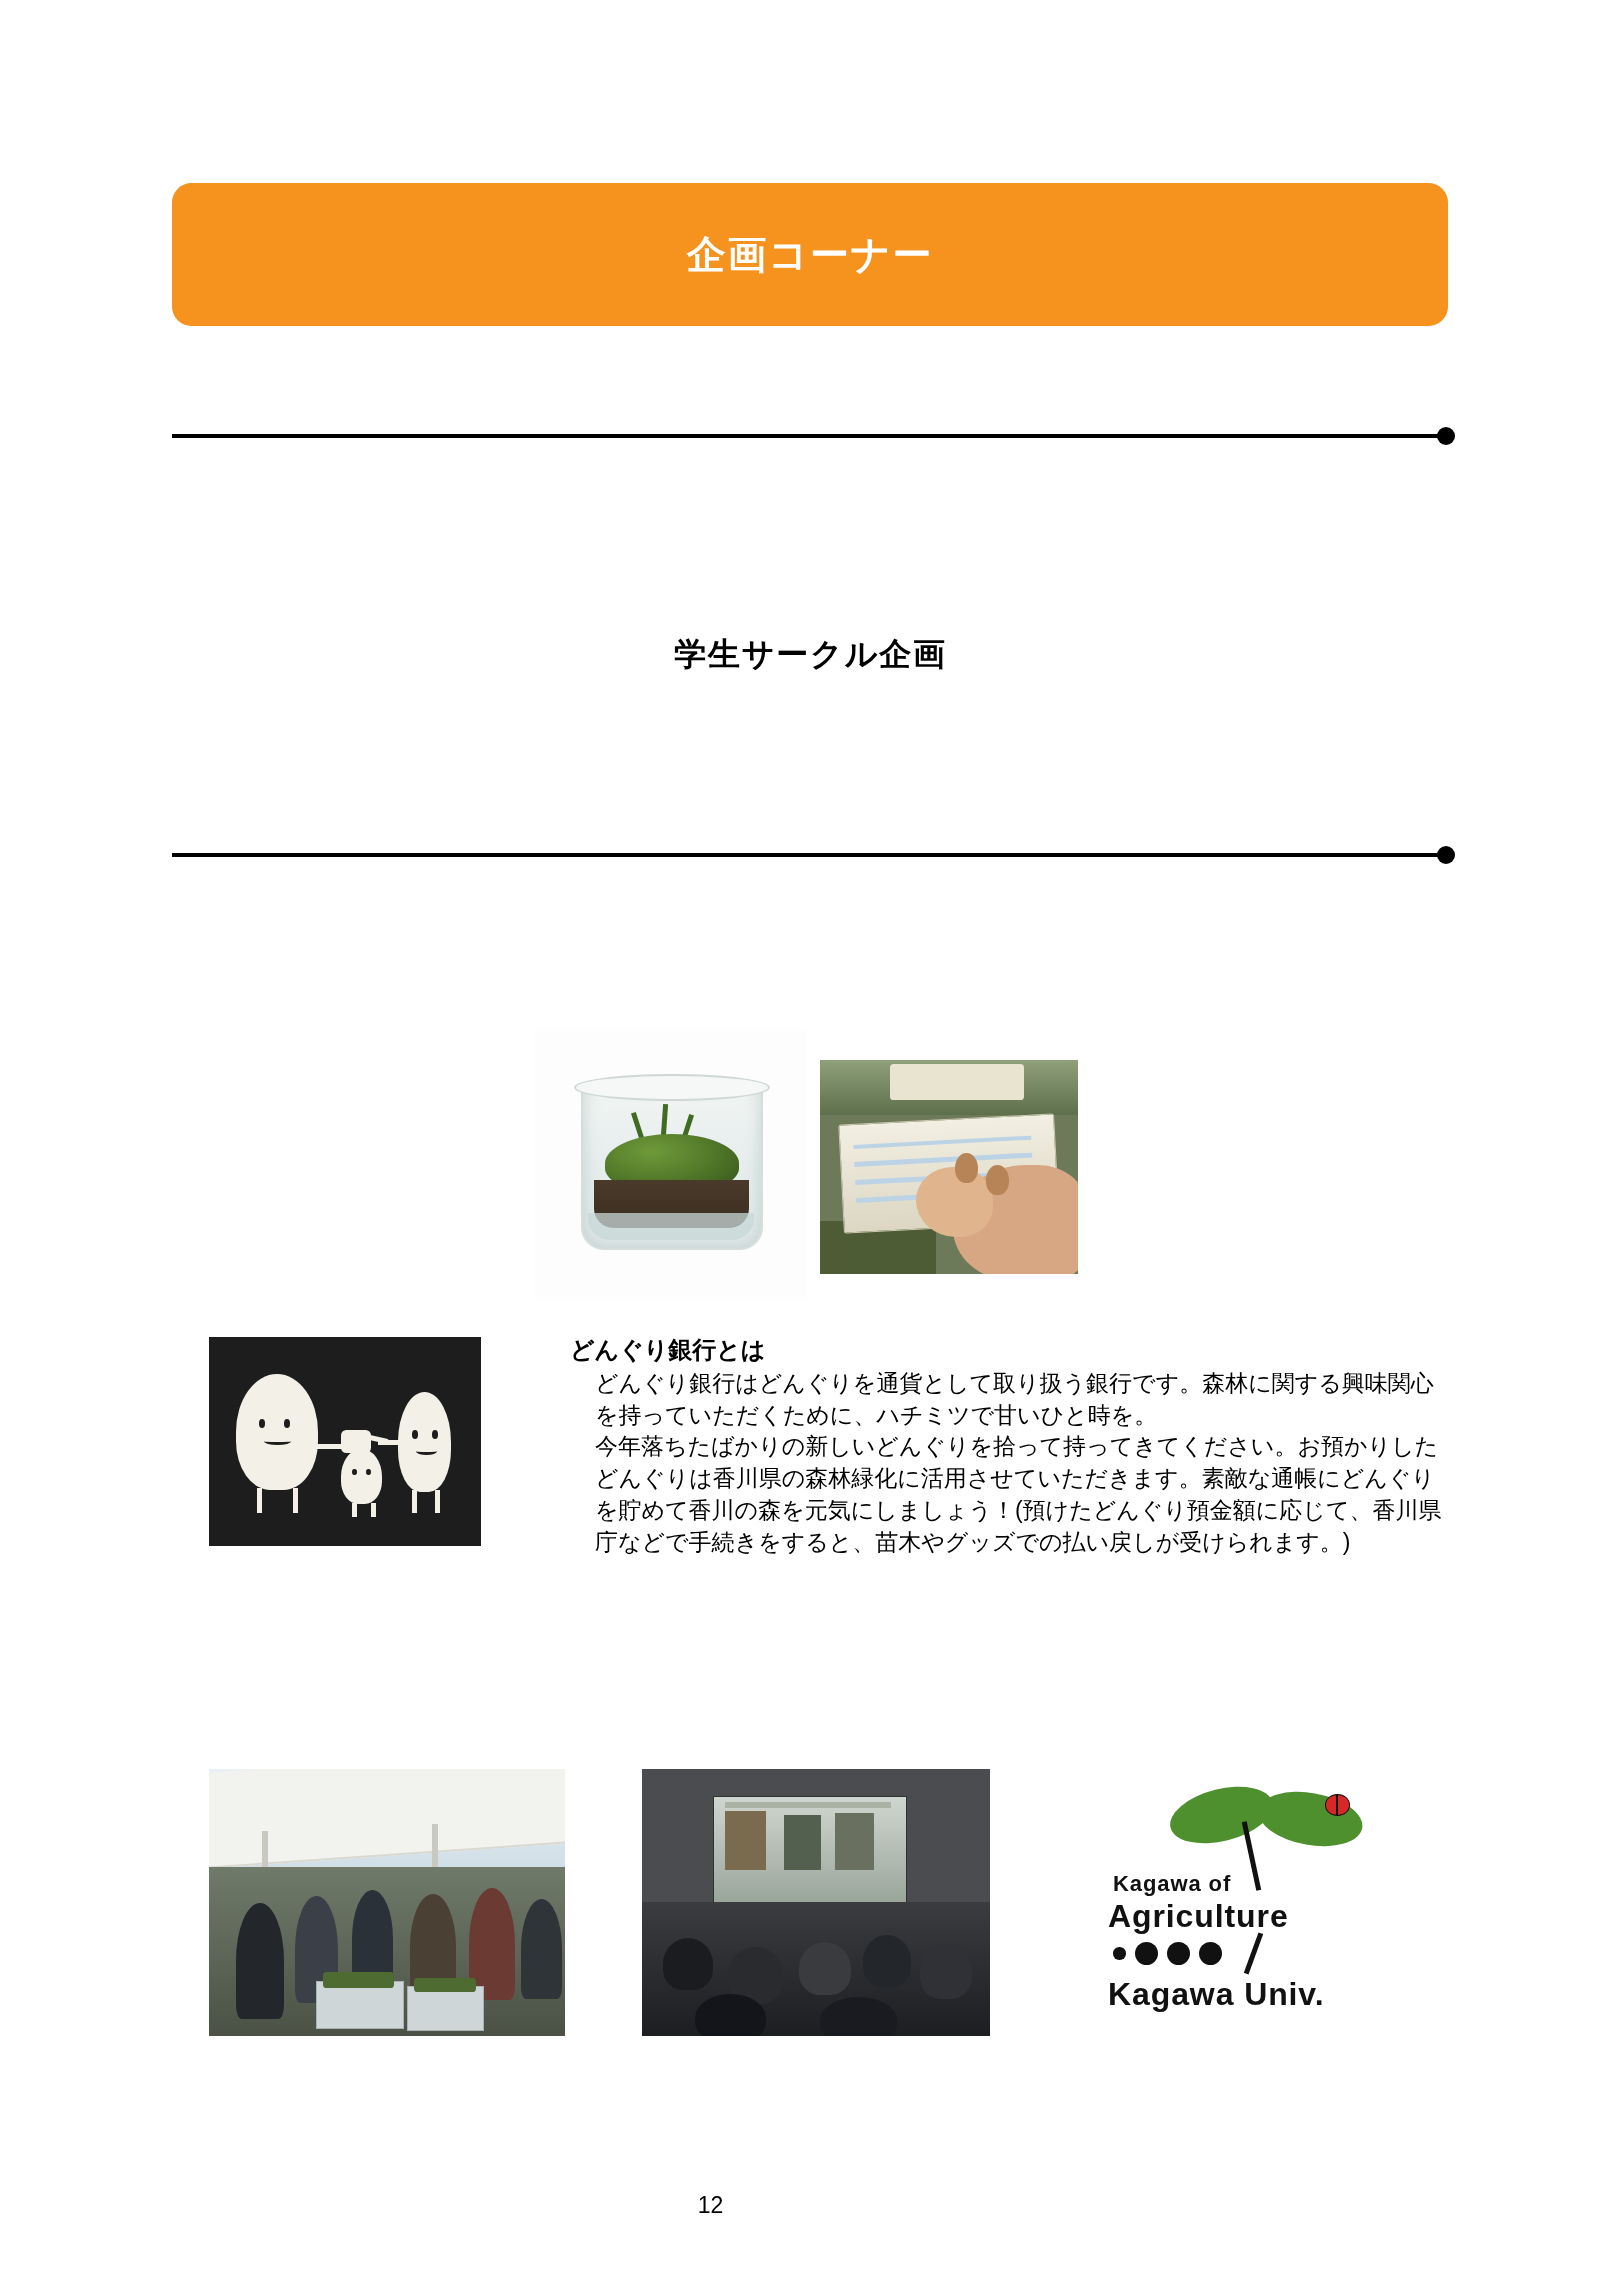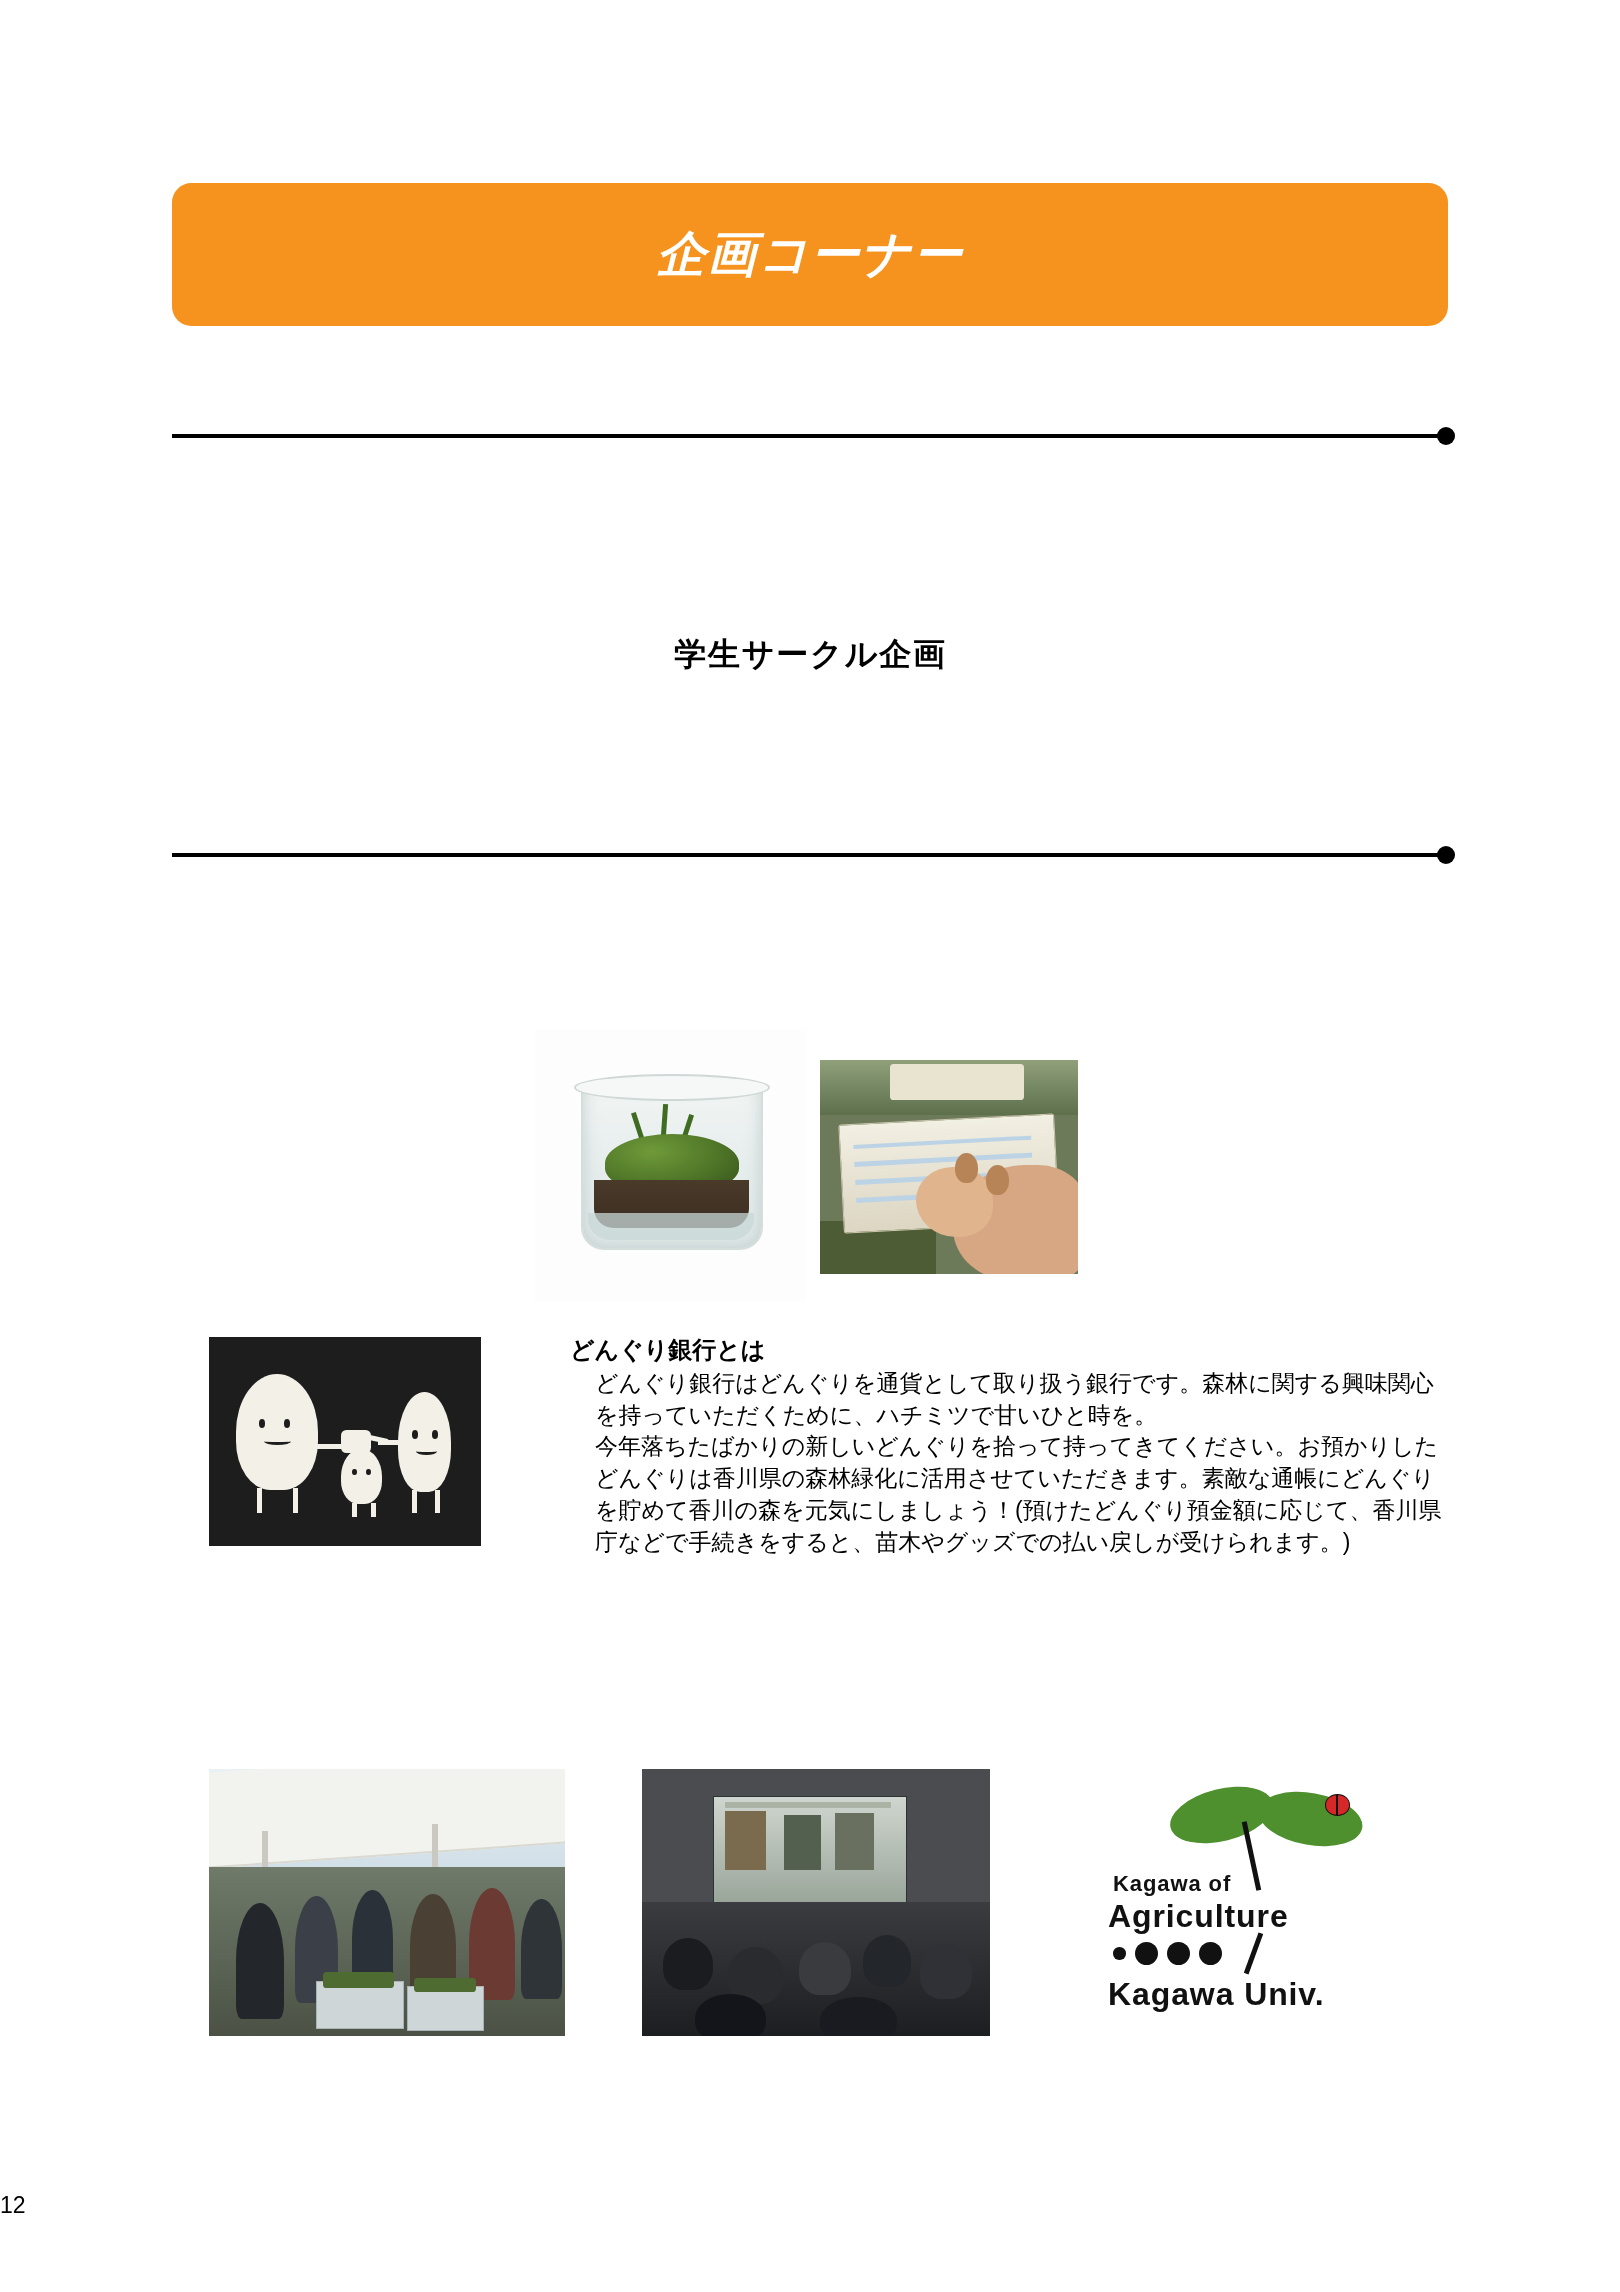--- a/index.html
+++ b/index.html
@@ -30,24 +30,23 @@
     width: 1276px;
     height: 143px;
     background: #F6921E;
     border-radius: 19.6px;
     display: flex;
     align-items: center;
     justify-content: center;
   }
   .banner-title {
     color: #ffffff;
-    font-size: 49px;
+    font-size: 39px;
     font-weight: bold;
     letter-spacing: 1.8px;
-    font-style: italic;
   }
 
   
   .sec-head {
     position: absolute;
     font-size: 27px;
     font-weight: bold;
     white-space: nowrap;
   }
   #sec41-head { left: 192px; top: 365px; }
@@ -200,20 +199,21 @@
     font-size: 23px;
     line-height: 1.38;
   }
 
   
   #page-number {
     position: absolute;
     left: 0;
     top: 2192px;
     width: 1421px;
+    text-align: center;
     font-size: 23px;
   }
 </style>
 </head>
 <body>
 
 <div class="page">
 
   <div class="banner">
     <div class="banner-title">企画コーナー</div>

